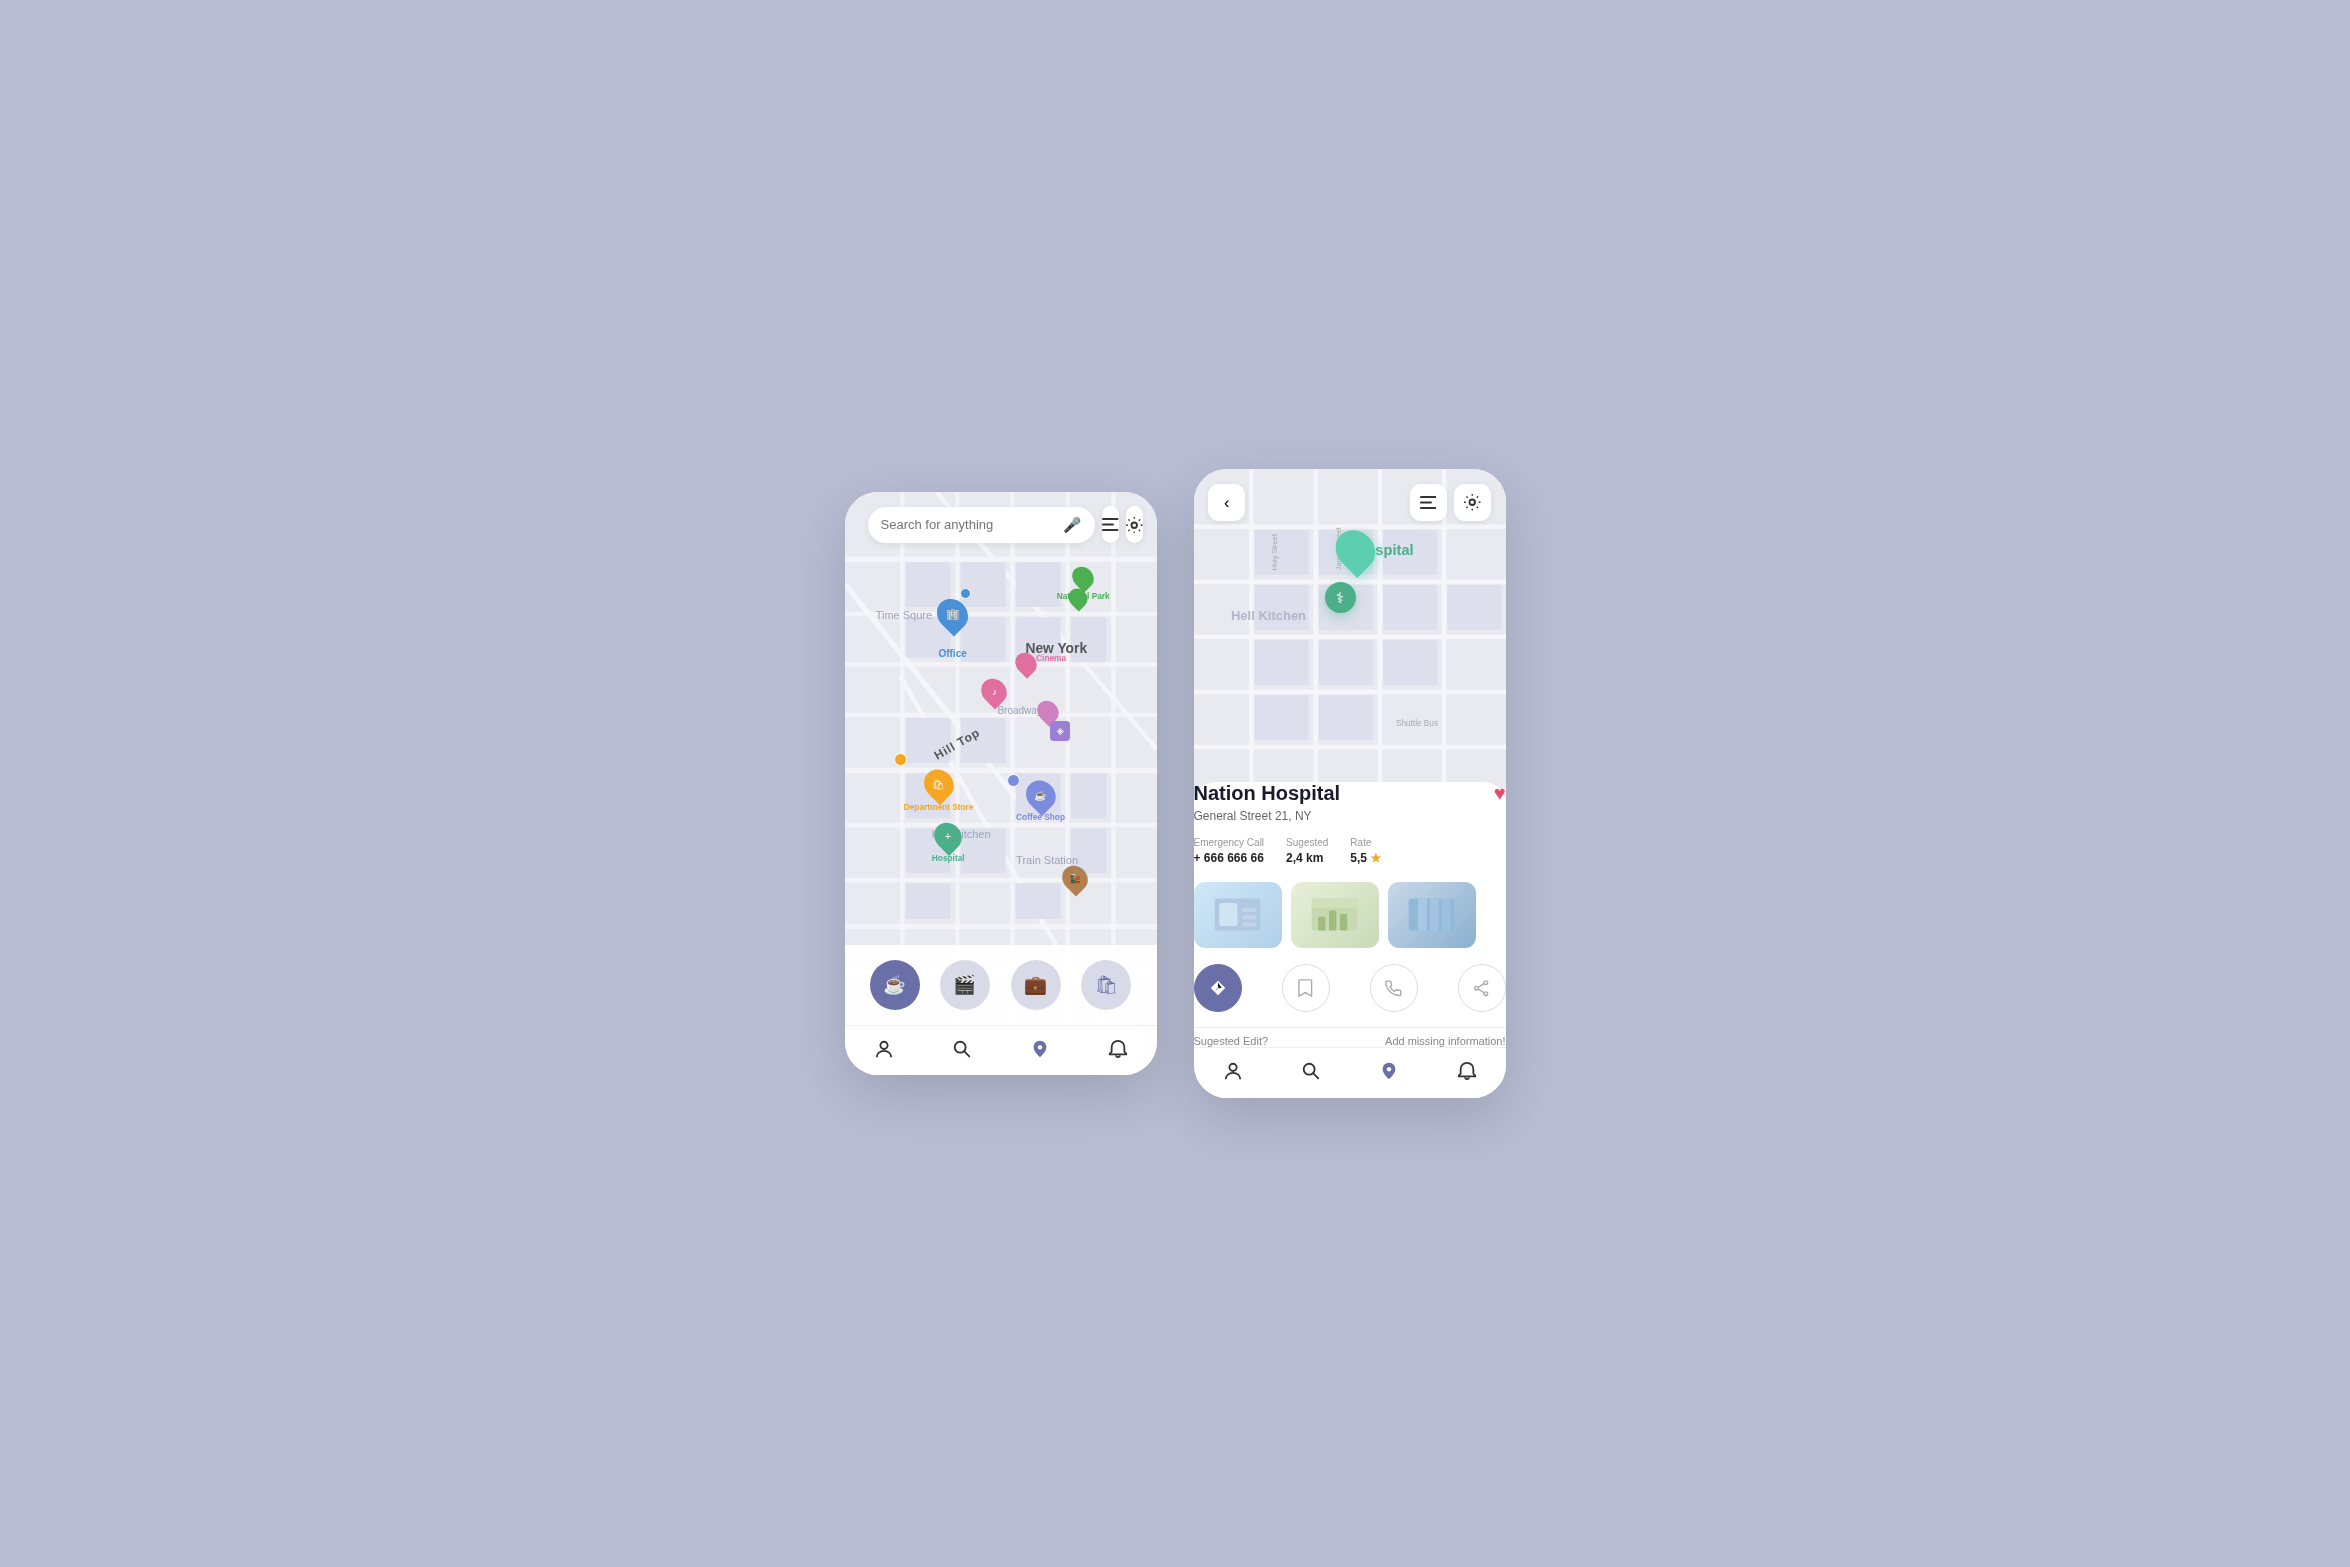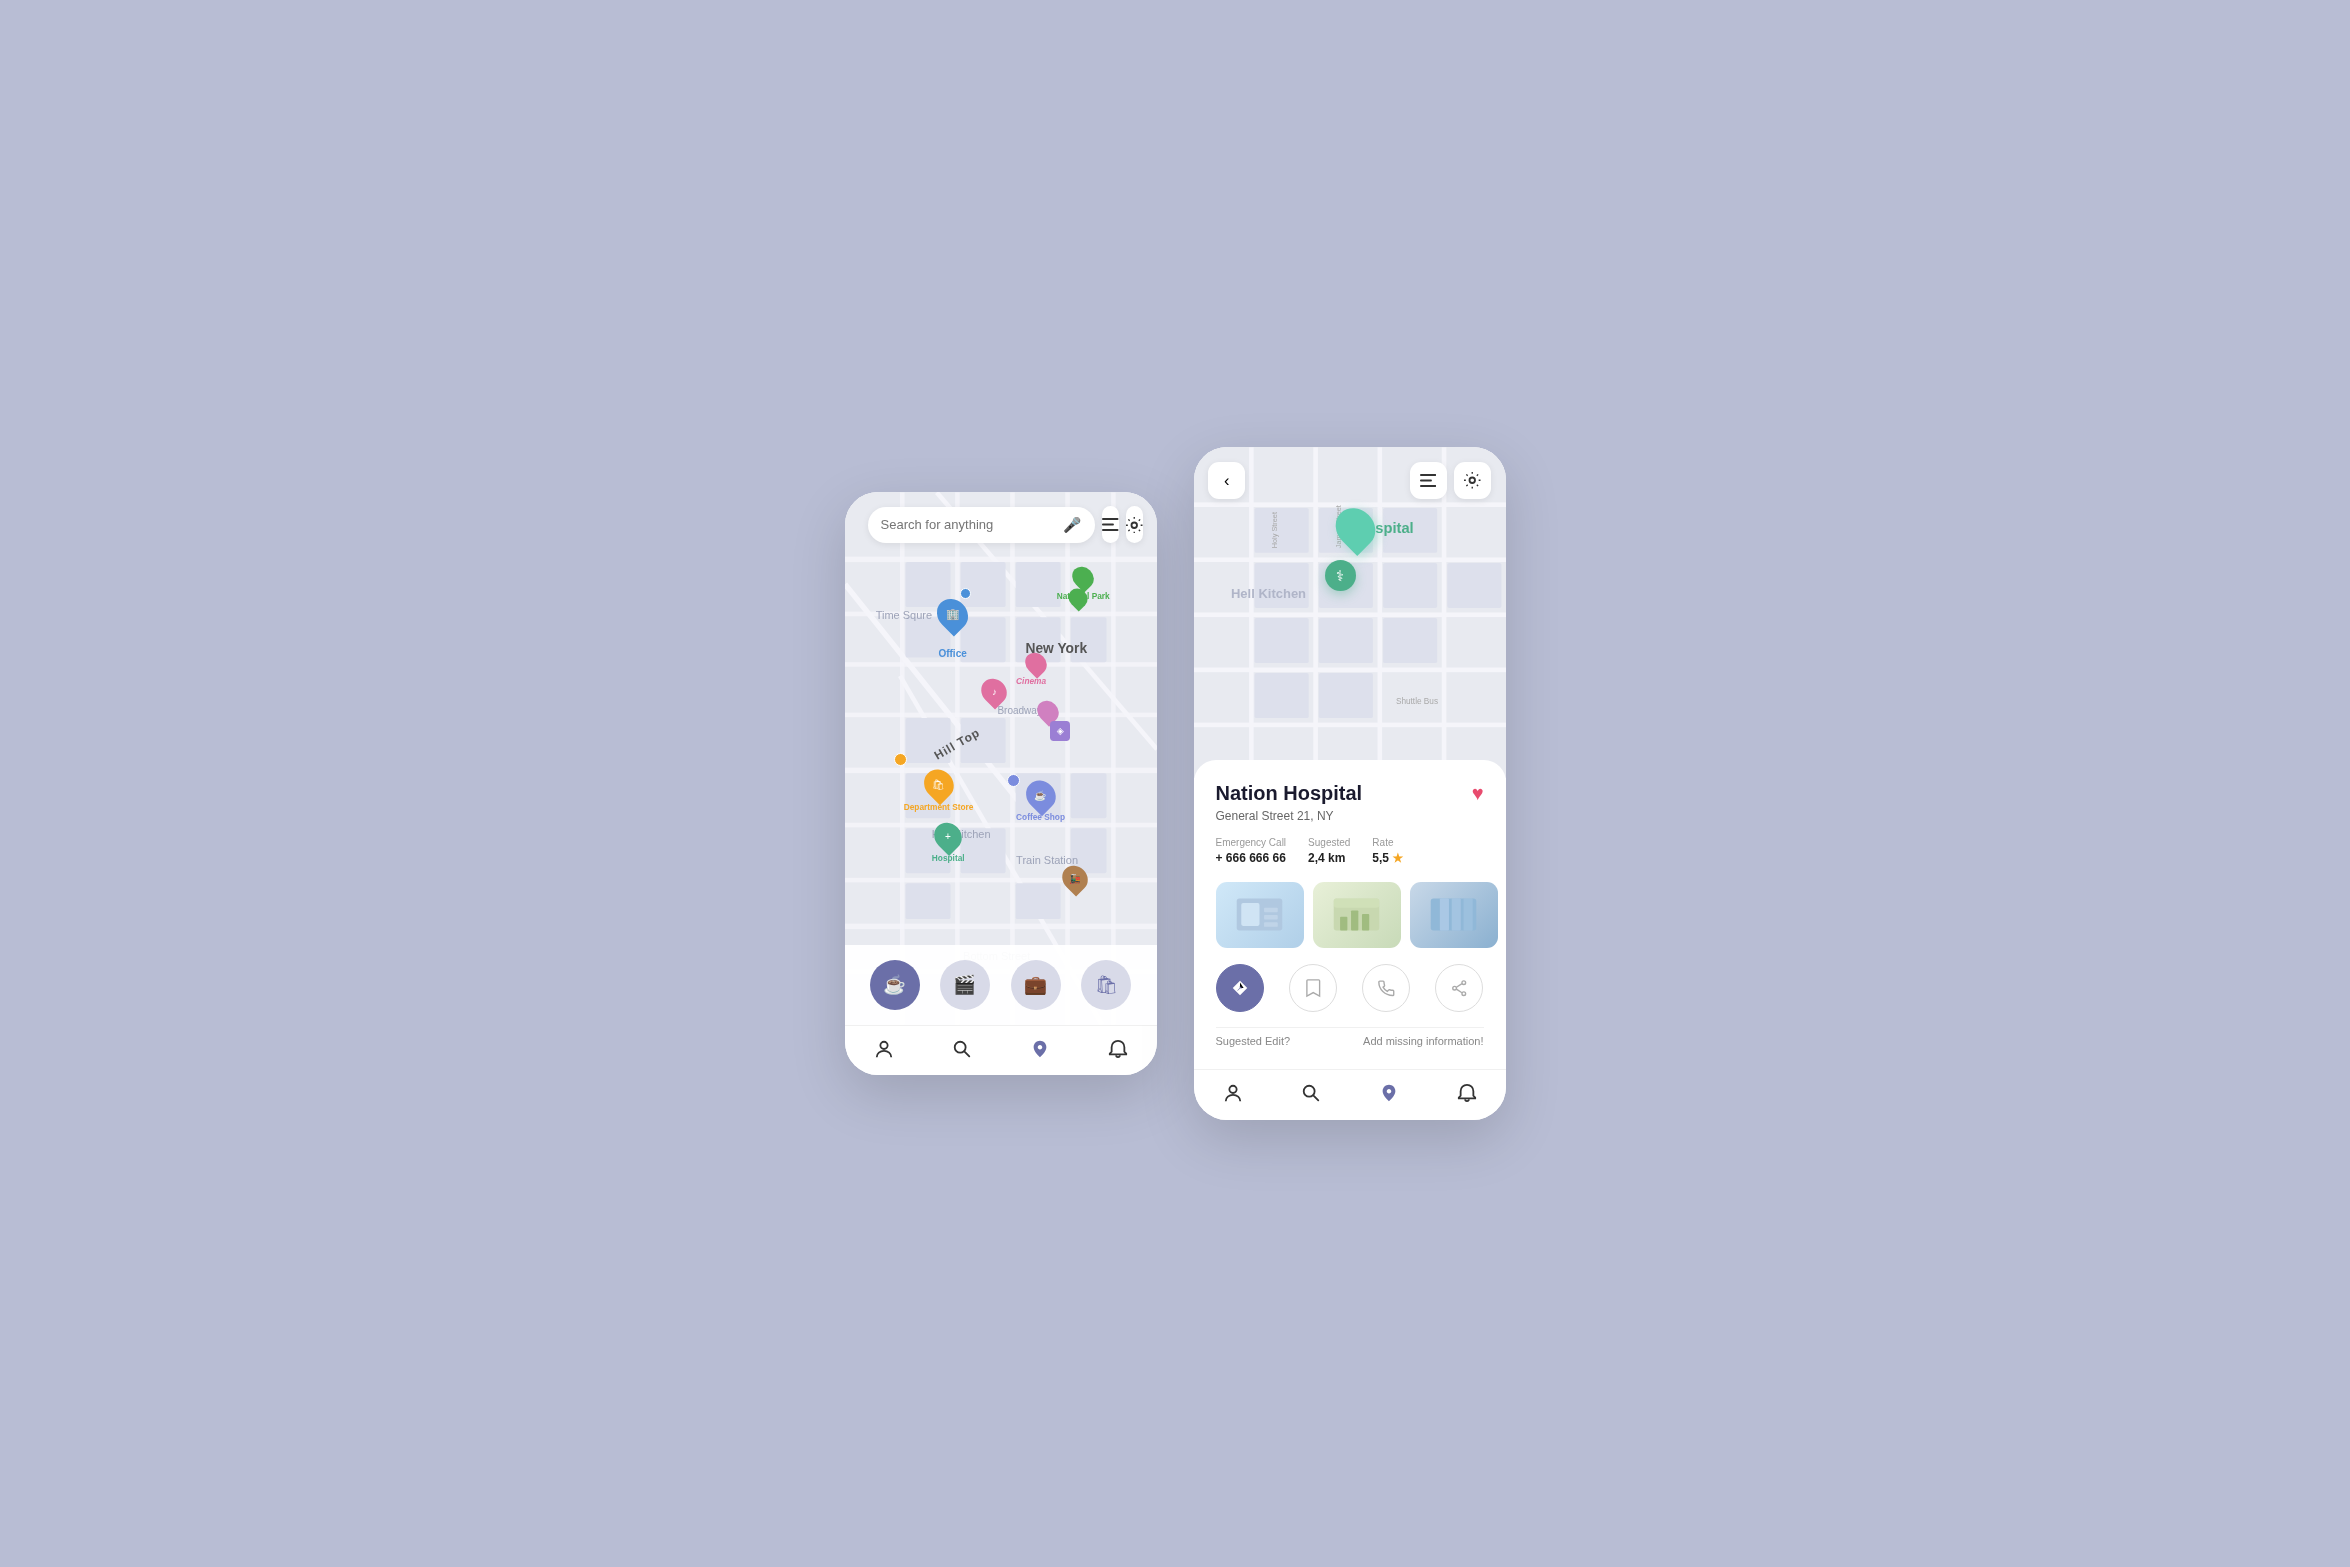--- a/index.html
+++ b/index.html
@@ -189,21 +189,20 @@
       cursor: pointer;
       box-shadow: 0 1.8px 7.3px rgba(0,0,0,0.08);
       font-size: 16.5px;
       z-index: 10;
       border: none;
     }
 
     .detail-info {
       background: #fff;
       border-radius: 22px 22px 0 0;
-      padding: 22px;
       flex: 1;
       margin-top: -18.4px;
       position: relative;
       z-index: 5;
     }
 
     .place-header {
       display: flex;
       justify-content: space-between;
       align-items: flex-start;
@@ -393,21 +392,21 @@
     </div>
 
     <div style="position:absolute;top:18%;left:37%;width:11px;height:11px;background:#4a90d9;border-radius:50%;border:1.8px solid #fff;"></div>
 
     <div style="position:absolute;top:14%;left:68%;display:flex;flex-direction:column;align-items:center;">
       <div style="width:20px;height:23px;background:#4caf50;border-radius:50% 50% 50% 0;transform:rotate(-45deg);"></div>
       <span style="font-size:8.3px;font-weight:600;color:#4caf50;margin-top:1.8px;">National Park</span>
     </div>
     <div style="position:absolute;top:18%;left:72%;width:18.4px;height:20px;background:#4caf50;border-radius:50% 50% 50% 0;transform:rotate(-45deg);"></div>
 
-    <div style="position:absolute;top:30%;left:55%;display:flex;flex-direction:column;align-items:flex-end;font-style:italic;">
+    <div style="position:absolute;top:30%;left:55%;display:flex;align-items:flex-start;">
       <div style="width:20px;height:23px;background:#e06fa0;border-radius:50% 50% 50% 0;transform:rotate(-45deg);"></div>
       <span style="font-size:8.3px;font-weight:600;color:#e06fa0;margin-top:1.8px;">Cinema</span>
     </div>
 
     <div style="position:absolute;top:35%;left:44%;display:flex;flex-direction:column;align-items:center;">
       <div style="width:24px;height:27px;background:#e06fa0;border-radius:50% 50% 50% 0;transform:rotate(-45deg);display:flex;align-items:center;justify-content:center;">
         <span style="transform:rotate(45deg);font-size:9.2px;color:#fff;">♪</span>
       </div>
     </div>
 

